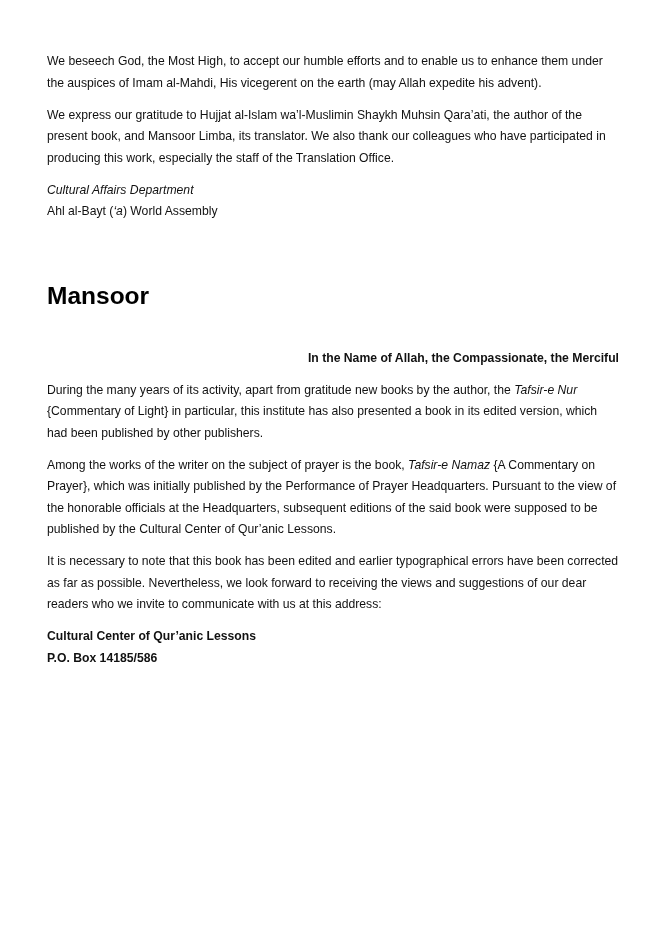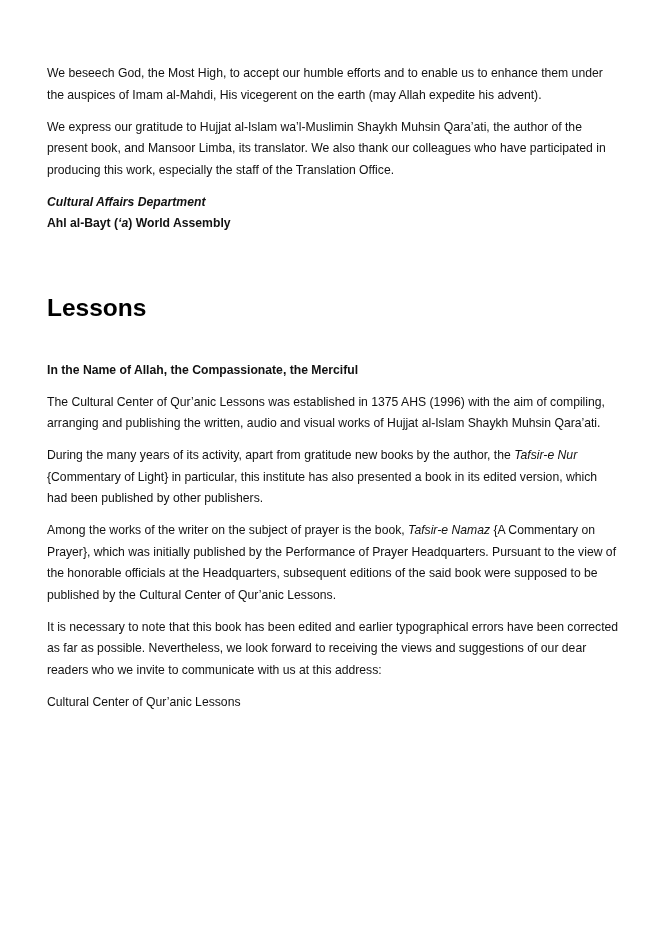--- a/index.html
+++ b/index.html
@@ -11,72 +11,73 @@
       width: 661px;
       height: 935px;
       position: relative;
       overflow: hidden;
       font-family: "Liberation Sans", sans-serif;
       color: #111111;
     }
     .page {
       position: absolute;
       left: 47px;
-      top: 63px;
+      top: 51px;
       width: 572px;
     }
     p {
       margin: 0;
       font-size: 12.2px;
       line-height: 21.5px;
     }
     .para-gap { margin-bottom: 10.5px; }
     .sig1 {
-      font-weight: bold;
+      font-weight: normal;
       font-style: italic;
     }
     .sig2 {
-      font-weight: bold;
+      font-weight: normal;
     }
     h1 {
       font-size: 24.5px;
       font-weight: bold;
       margin: 0;
       line-height: 30px;
       color: #000;
     }
     .h1-wrap {
       margin-top: 58px;
       margin-bottom: 37px;
     }
     .bismillah {
       font-weight: bold;
+      text-align: right;
     }
-    .address p { line-height: 21.5px; }
+    .address p { line-height: 21.5px; font-weight: bold; }
   </style>
 </head>
 <body>
 
 <div class="page">
   <p class="para-gap">We beseech God, the Most High, to accept our humble efforts and to enable us to enhance them under the auspices of Imam al-Mahdi, His vicegerent on the earth (may Allah expedite his advent).</p>
   <p class="para-gap">We express our gratitude to Hujjat al-Islam wa’l-Muslimin Shaykh Muhsin Qara’ati, the author of the present book, and Mansoor Limba, its translator. We also thank our colleagues who have participated in producing this work, especially the staff of the Translation Office.</p>
 
   <p class="sig1">Cultural Affairs Department</p>
   <p class="sig2"><span>Ahl al-Bayt (</span><i>‘a</i><span>) World Assembly</span></p>
 
   <div class="h1-wrap">
-    <h1>Lessons</h1>
+    <h1>Mansoor</h1>
   </div>
 
   <p class="para-gap bismillah">In the Name of Allah, the Compassionate, the Merciful</p>
 
-  <p class="para-gap">The Cultural Center of Qur’anic Lessons was established in 1375 AHS (1996) with the aim of compiling, arranging and publishing the written, audio and visual works of Hujjat al-Islam Shaykh Muhsin Qara’ati.</p>
 
   <p class="para-gap"><span>During the many years of its activity, apart from gratitude new books by the author, the </span><i>Tafsir-e Nur</i><span> {Commentary of Light} in particular, this institute has also presented a book in its edited version, which had been published by other publishers.</span></p>
 
   <p class="para-gap"><span>Among the works of the writer on the subject of prayer is the book, </span><i>Tafsir-e Namaz</i><span> {A Commentary on Prayer}, which was initially published by the Performance of Prayer Headquarters. Pursuant to the view of the honorable officials at the Headquarters, subsequent editions of the said book were supposed to be published by the Cultural Center of Qur’anic Lessons.</span></p>
 
   <p class="para-gap">It is necessary to note that this book has been edited and earlier typographical errors have been corrected as far as possible. Nevertheless, we look forward to receiving the views and suggestions of our dear readers who we invite to communicate with us at this address:</p>
 
   <div class="address">
     <p>Cultural Center of Qur’anic Lessons</p>
+    <p>P.O. Box 14185/586</p>
   </div>
 </div>
 
 </body></html>

